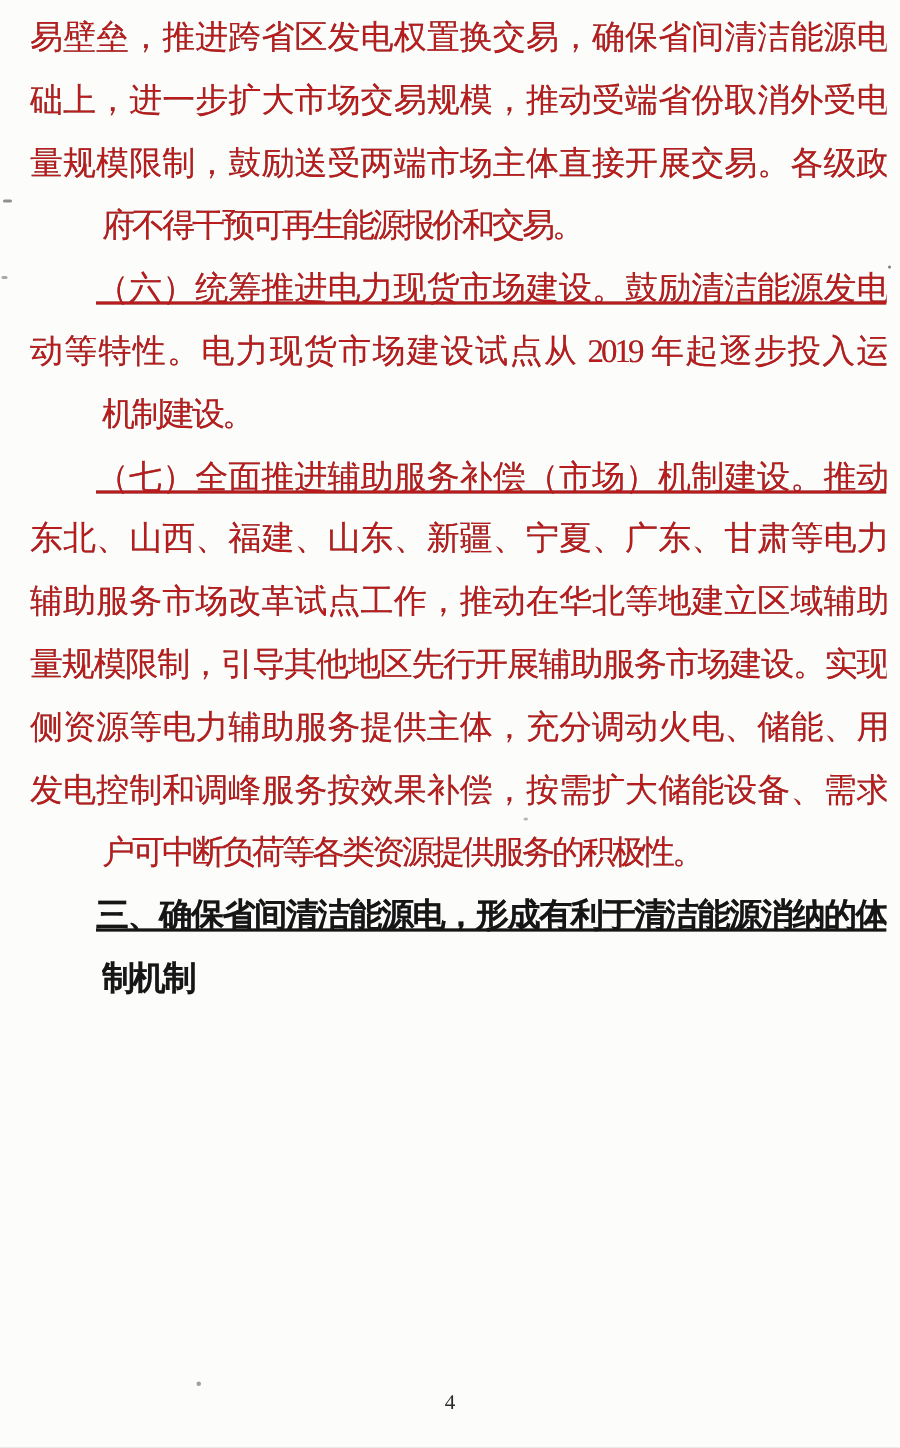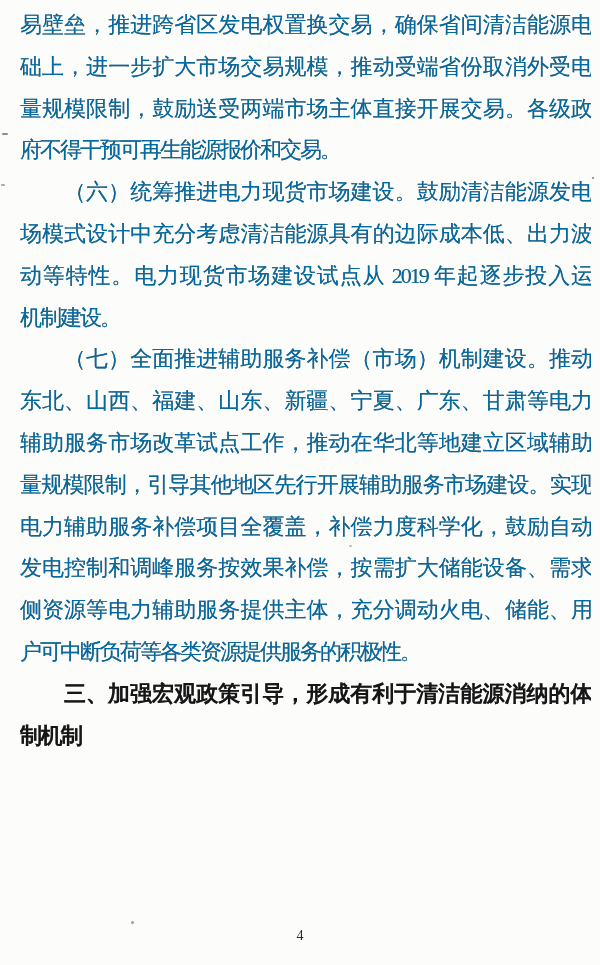--- a/index.html
+++ b/index.html
@@ -20,32 +20,34 @@
     position: absolute;
     top: 4px;
     left: 20px;
     width: 571px;
   }
   .line {
     font-size: 22px;
     line-height: 41.8px;
     height: 41.8px;
     letter-spacing: -2px;
-    color: #0369a1;
+    color: #b91c1c;
     text-align: justify;
     text-align-last: justify;
     text-shadow: 0 0 0.4px rgba(20,20,20,0.55);
     overflow: hidden;
   }
   .line.last {
     text-align: left;
     text-align-last: left;
+    margin-left: 48px;
   }
   .line.indent {
     text-indent: 44px;
+    text-decoration: underline;
   }
   .line.bold {
     font-family: "Liberation Sans", "DejaVu Sans", sans-serif;
     font-weight: bold;
     letter-spacing: -1.5px;
     color: #161616;
   }
   .footer {
     position: absolute;
     top: 928px;
@@ -72,32 +74,30 @@
 <body>
 
 <div class="page">
 
   <div class="text-block">
     <div class="line">易壁垒，推进跨省区发电权置换交易，确保省间清洁能源电</div>
     <div class="line">础上，进一步扩大市场交易规模，推动受端省份取消外受电</div>
     <div class="line">量规模限制，鼓励送受两端市场主体直接开展交易。各级政</div>
     <div class="line last">府不得干预可再生能源报价和交易。</div>
     <div class="line indent">（六）统筹推进电力现货市场建设。鼓励清洁能源发电</div>
-    <div class="line">场模式设计中充分考虑清洁能源具有的边际成本低、出力波</div>
     <div class="line">动等特性。电力现货市场建设试点从 2019 年起逐步投入运</div>
     <div class="line last">机制建设。</div>
     <div class="line indent">（七）全面推进辅助服务补偿（市场）机制建设。推动</div>
     <div class="line">东北、山西、福建、山东、新疆、宁夏、广东、甘肃等电力</div>
     <div class="line">辅助服务市场改革试点工作，推动在华北等地建立区域辅助</div>
     <div class="line">量规模限制，引导其他地区先行开展辅助服务市场建设。实现</div>
-    <div class="line">电力辅助服务补偿项目全覆盖，补偿力度科学化，鼓励自动</div>
+    <div class="line">侧资源等电力辅助服务提供主体，充分调动火电、储能、用</div>
     <div class="line">发电控制和调峰服务按效果补偿，按需扩大储能设备、需求</div>
-    <div class="line">侧资源等电力辅助服务提供主体，充分调动火电、储能、用</div>
     <div class="line last">户可中断负荷等各类资源提供服务的积极性。</div>
-    <div class="line bold indent">三、加强宏观政策引导，形成有利于清洁能源消纳的体</div>
+    <div class="line bold indent">三、确保省间清洁能源电，形成有利于清洁能源消纳的体</div>
     <div class="line bold last">制机制</div>
   </div>
 
   <div class="footer">4</div>
 
   <div class="artifact a1"></div>
   <div class="artifact a2"></div>
   <div class="artifact a3"></div>
   <div class="artifact a4"></div>
   <div class="artifact a5"></div>

